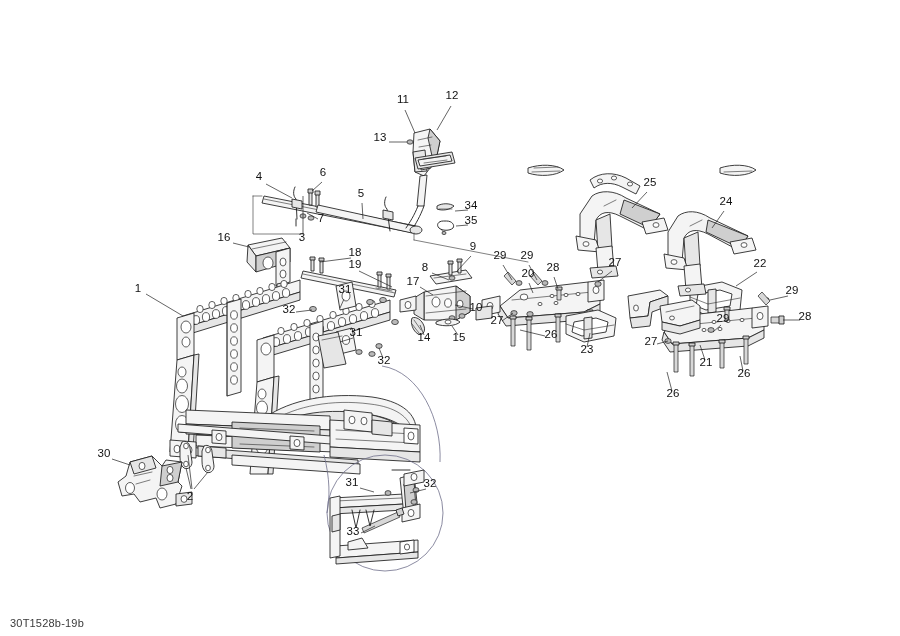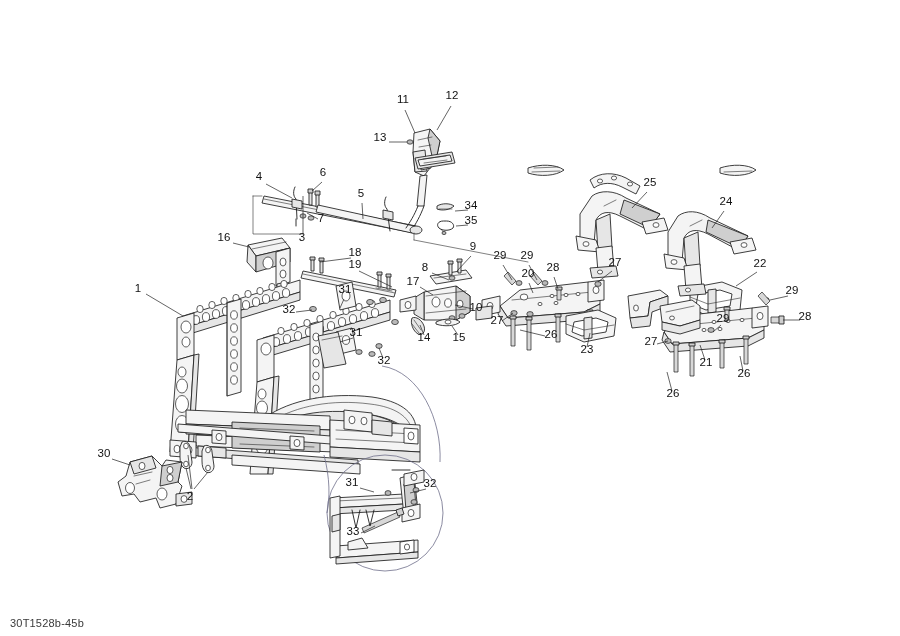--- a/index.html
+++ b/index.html
@@ -738,15 +738,15 @@
           <text class="cl" x="430" y="487" text-anchor="middle">32</text>
         </g>
         <g>
           <path class="lead" d="M 361,533 L 375,526"></path>
           <text class="cl" x="353" y="535" text-anchor="middle">33</text>
         </g>
       </g>
 
   </svg>
 
-  <div class="caption-text">30T1528b-45b</div>
+  <div class="caption-text">30T1528b-19b</div>
 
 </div>
 
 </body></html>

